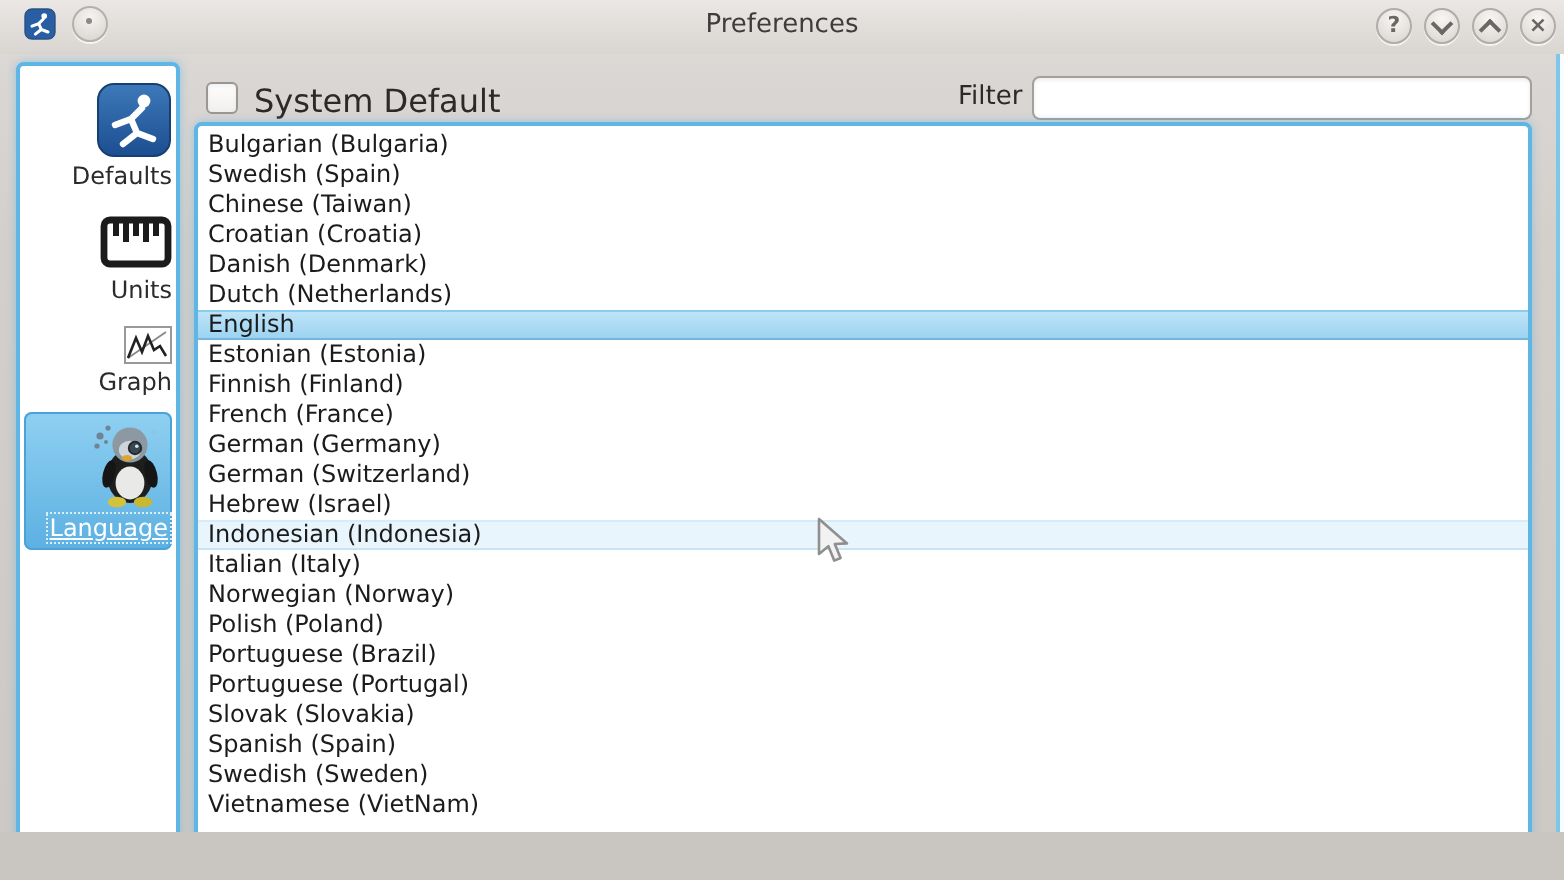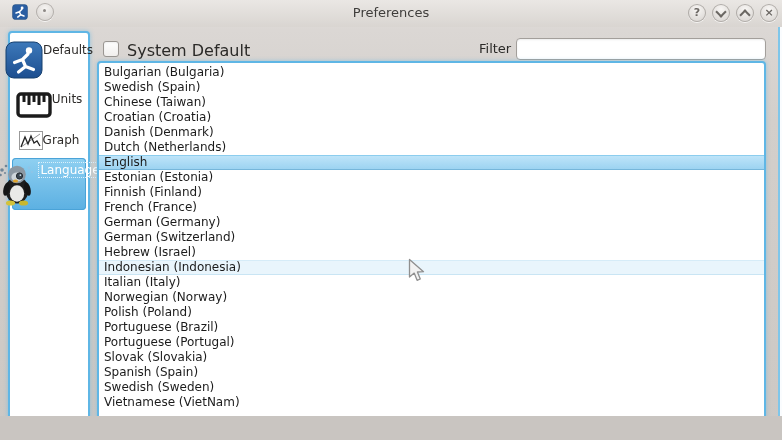--- a/index.html
+++ b/index.html
@@ -28,27 +28,27 @@
     border-left:2px solid #6b6763;border-bottom:2px solid #6b6763;}
   .chev.down{top:4px;transform:rotate(-45deg);}
   .chev.up{top:7px;transform:rotate(135deg);}
   
   .right-strip{position:absolute;right:0;top:27px;bottom:0;width:4px;
     background:#fafcfe;border-left:2px solid #7ec6ea;box-sizing:border-box;}
   
   .sidebar{position:absolute;left:8px;top:31px;width:82px;height:412px;box-sizing:border-box;
     background:#fff;border:2px solid #5fb6e5;border-radius:4px;
     box-shadow:0 0 4px rgba(85,180,230,.55);padding:5px 0 0 0;}
-  .side-item{display:flex;flex-direction:row;align-items:flex-start;justify-content:center;
+  .side-item{display:flex;flex-direction:column;align-items:flex-end;justify-content:center;
     margin:0 2px 5px 2px;padding:3px 0 3px 0;border-radius:4px;cursor:default;}
   .side-icon{display:flex;align-items:center;justify-content:center;}
   .side-label{font-size:12px;color:#2d2b29;margin-top:2px;}
   .side-item.selected{background:linear-gradient(180deg,#8fd0f1 0%,#5cb0e2 100%);
     box-shadow:inset 0 0 0 1px #4aa3d8;}
-  .side-item.selected .side-label{color:#fff;border:1px dotted #d9effb;padding:0 1px;margin-top:1px;}
+  .side-item.selected .side-label{color:#fff;border:1px dotted #d9effb;padding:0 1px;margin-top:1px;text-decoration:underline;}
   
   .checkbox{position:absolute;left:103px;top:41px;width:14px;height:14px;border-radius:3px;
     border:1px solid #9a9692;background:linear-gradient(180deg,#fefefe,#f1efed);
     box-shadow:inset 0 1px 2px rgba(0,0,0,.06);}
   .sysdef-label{position:absolute;left:127px;top:41px;font-size:16px;color:#2b2a28;}
   .filter-label{position:absolute;left:479px;top:41px;font-size:13px;color:#2b2a28;}
   .filter-input{position:absolute;left:516px;top:38px;width:250px;height:22px;box-sizing:border-box;
     border:1px solid #a39f9b;border-radius:4px;background:#fff;padding:0 6px;
     font:12px "DejaVu Sans","Liberation Sans",sans-serif;color:#222;outline:none;
     box-shadow:inset 0 1px 2px rgba(0,0,0,.08);}

